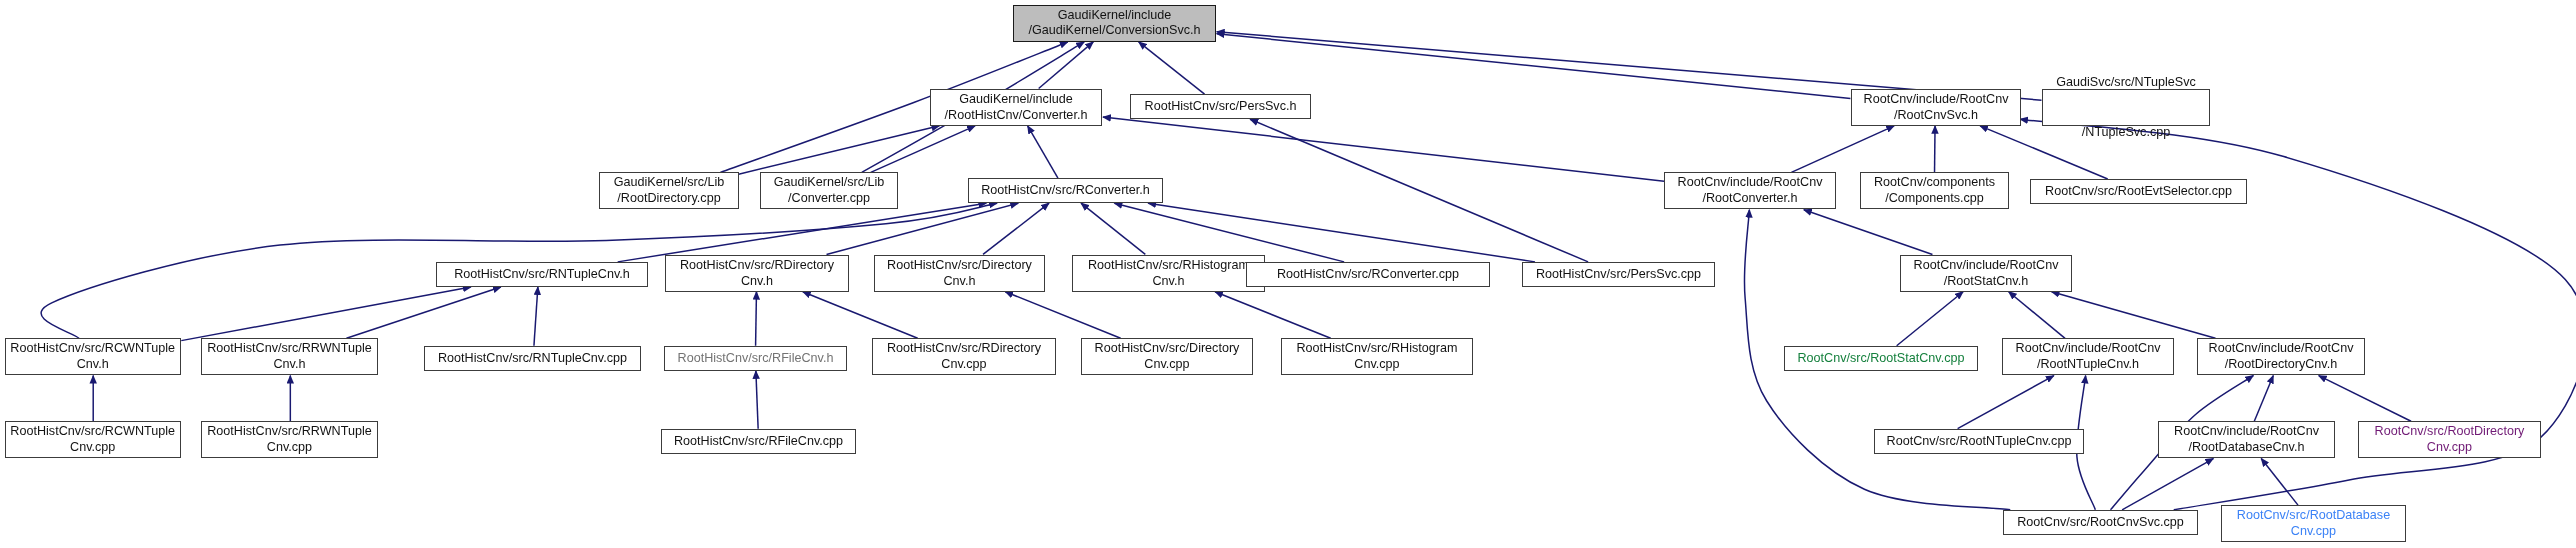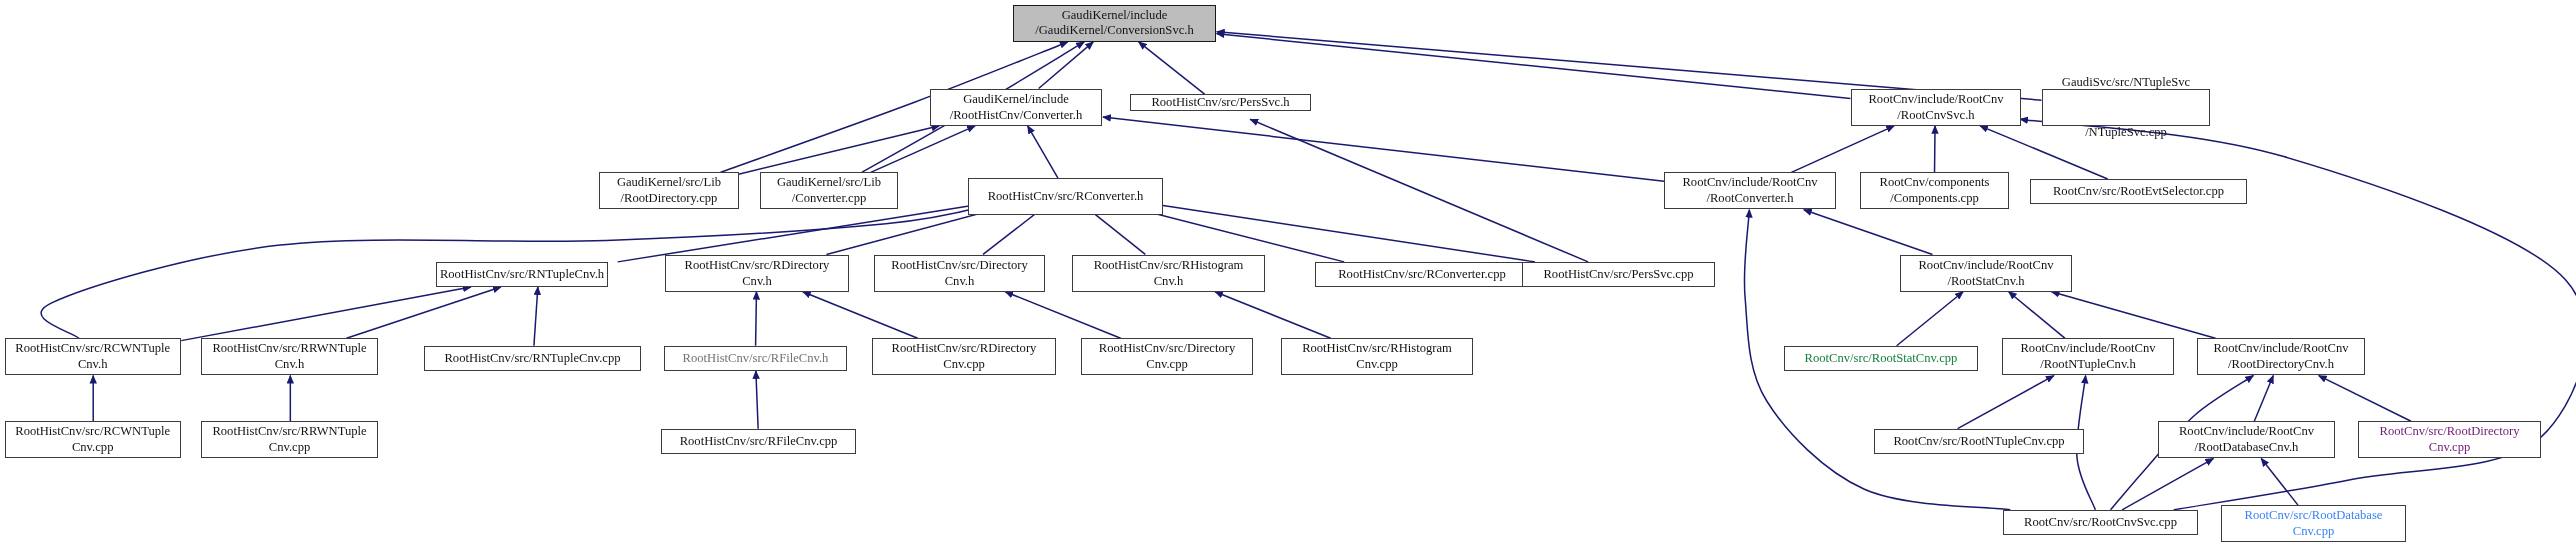--- a/index.html
+++ b/index.html
@@ -1,17 +1,17 @@
 <!DOCTYPE html>
 <html style="font-size:15px"><head>
 <meta charset="utf-8">
 <style>
   html,body{margin:0;padding:0;background:#ffffff;}
   .canvas{position:relative;width:2576px;height:548px;background:#ffffff;overflow:hidden;
-          font-family:Liberation Serif, serif;}
+          font-family:Liberation Sans, sans-serif;}
   svg.edges{position:absolute;left:0;top:0;width:2576px;height:548px;}
   .gnode{position:absolute;box-sizing:border-box;background:#ffffff;border:0.9px solid #3c3c3c;
          display:flex;flex-direction:column;align-items:center;justify-content:center;
          font-size:12.6px;line-height:15.4px;color:#131313;text-align:center;
          white-space:nowrap;cursor:pointer;padding:0 3.7px;}
   .gnode.groot{background:#bdbdbd;border:1.9px solid #1a1a1a;}
 </style>
 </head>
 <body>
 
@@ -71,69 +71,69 @@
   </svg>
   <div>
       <div class="gnode groot" style="left: 1013px; top: 4.7px; width: 203px; height: 37px; background: rgb(189, 189, 189); border-color: rgb(26, 26, 26); color: rgb(19, 19, 19);">
         <div>GaudiKernel/include</div>
         <div>/GaudiKernel/ConversionSvc.h</div>
       </div>
       <div class="gnode" style="left: 930px; top: 89px; width: 172px; height: 37px; background: rgb(255, 255, 255); border-color: rgb(60, 60, 60); color: rgb(19, 19, 19);">
         <div>GaudiKernel/include</div>
         <div>/RootHistCnv/Converter.h</div>
       </div>
-      <div class="gnode" style="left: 1130px; top: 94px; width: 181px; height: 17px; background: rgb(255, 255, 255); border-color: rgb(60, 60, 60); color: rgb(19, 19, 19);">
+      <div class="gnode" style="left: 1130px; top: 94px; width: 181px; height: 25px; background: rgb(255, 255, 255); border-color: rgb(60, 60, 60); color: rgb(19, 19, 19);">
         <div>RootHistCnv/src/PersSvc.h</div>
       </div>
       <div class="gnode" style="left: 1851px; top: 89px; width: 170px; height: 37px; background: rgb(255, 255, 255); border-color: rgb(60, 60, 60); color: rgb(19, 19, 19);">
         <div>RootCnv/include/RootCnv</div>
         <div>/RootCnvSvc.h</div>
       </div>
       <div class="gnode" style="left: 2042px; top: 89px; width: 168px; height: 37px; background: rgb(255, 255, 255); border-color: rgb(60, 60, 60); color: rgb(19, 19, 19); gap: 35px;">
         <div>GaudiSvc/src/NTupleSvc</div>
         <div>/NTupleSvc.cpp</div>
       </div>
       <div class="gnode" style="left: 599px; top: 172px; width: 140px; height: 37px; background: rgb(255, 255, 255); border-color: rgb(60, 60, 60); color: rgb(19, 19, 19);">
         <div>GaudiKernel/src/Lib</div>
         <div>/RootDirectory.cpp</div>
       </div>
       <div class="gnode" style="left: 760px; top: 172px; width: 138px; height: 37px; background: rgb(255, 255, 255); border-color: rgb(60, 60, 60); color: rgb(19, 19, 19);">
         <div>GaudiKernel/src/Lib</div>
         <div>/Converter.cpp</div>
       </div>
-      <div class="gnode" style="left: 968px; top: 178px; width: 195px; height: 37px; background: rgb(255, 255, 255); border-color: rgb(60, 60, 60); color: rgb(19, 19, 19);">
+      <div class="gnode" style="left: 968px; top: 178px; width: 195px; height: 25px; background: rgb(255, 255, 255); border-color: rgb(60, 60, 60); color: rgb(19, 19, 19);">
         <div>RootHistCnv/src/RConverter.h</div>
       </div>
       <div class="gnode" style="left: 1664px; top: 172px; width: 172px; height: 37px; background: rgb(255, 255, 255); border-color: rgb(60, 60, 60); color: rgb(19, 19, 19);">
         <div>RootCnv/include/RootCnv</div>
         <div>/RootConverter.h</div>
       </div>
       <div class="gnode" style="left: 1860px; top: 172px; width: 149px; height: 37px; background: rgb(255, 255, 255); border-color: rgb(60, 60, 60); color: rgb(19, 19, 19);">
         <div>RootCnv/components</div>
         <div>/Components.cpp</div>
       </div>
       <div class="gnode" style="left: 2030px; top: 179px; width: 217px; height: 25px; background: rgb(255, 255, 255); border-color: rgb(60, 60, 60); color: rgb(19, 19, 19);">
         <div>RootCnv/src/RootEvtSelector.cpp</div>
       </div>
-      <div class="gnode" style="left: 436px; top: 262px; width: 172px; height: 25px; background: rgb(255, 255, 255); border-color: rgb(60, 60, 60); color: rgb(19, 19, 19);">
+      <div class="gnode" style="left: 436px; top: 262px; width: 212px; height: 25px; background: rgb(255, 255, 255); border-color: rgb(60, 60, 60); color: rgb(19, 19, 19);">
         <div>RootHistCnv/src/RNTupleCnv.h</div>
       </div>
       <div class="gnode" style="left: 665px; top: 255px; width: 184px; height: 37px; background: rgb(255, 255, 255); border-color: rgb(60, 60, 60); color: rgb(19, 19, 19);">
         <div>RootHistCnv/src/RDirectory</div>
         <div>Cnv.h</div>
       </div>
       <div class="gnode" style="left: 874px; top: 255px; width: 171px; height: 37px; background: rgb(255, 255, 255); border-color: rgb(60, 60, 60); color: rgb(19, 19, 19);">
         <div>RootHistCnv/src/Directory</div>
         <div>Cnv.h</div>
       </div>
       <div class="gnode" style="left: 1072px; top: 255px; width: 193px; height: 37px; background: rgb(255, 255, 255); border-color: rgb(60, 60, 60); color: rgb(19, 19, 19);">
         <div>RootHistCnv/src/RHistogram</div>
         <div>Cnv.h</div>
       </div>
-      <div class="gnode" style="left: 1315px; top: 262px; width: 214px; height: 25px; background: rgb(255, 255, 255); border-color: rgb(60, 60, 60); color: rgb(19, 19, 19);">
+      <div class="gnode" style="left: 1246px; top: 262px; width: 244px; height: 25px; background: rgb(255, 255, 255); border-color: rgb(60, 60, 60); color: rgb(19, 19, 19);">
         <div>RootHistCnv/src/RConverter.cpp</div>
       </div>
       <div class="gnode" style="left: 1522px; top: 262px; width: 193px; height: 25px; background: rgb(255, 255, 255); border-color: rgb(60, 60, 60); color: rgb(19, 19, 19);">
         <div>RootHistCnv/src/PersSvc.cpp</div>
       </div>
       <div class="gnode" style="left: 1900px; top: 255px; width: 172px; height: 37px; background: rgb(255, 255, 255); border-color: rgb(60, 60, 60); color: rgb(19, 19, 19);">
         <div>RootCnv/include/RootCnv</div>
         <div>/RootStatCnv.h</div>
       </div>
       <div class="gnode" style="left: 4.7px; top: 338px; width: 176px; height: 37px; background: rgb(255, 255, 255); border-color: rgb(60, 60, 60); color: rgb(19, 19, 19);">

